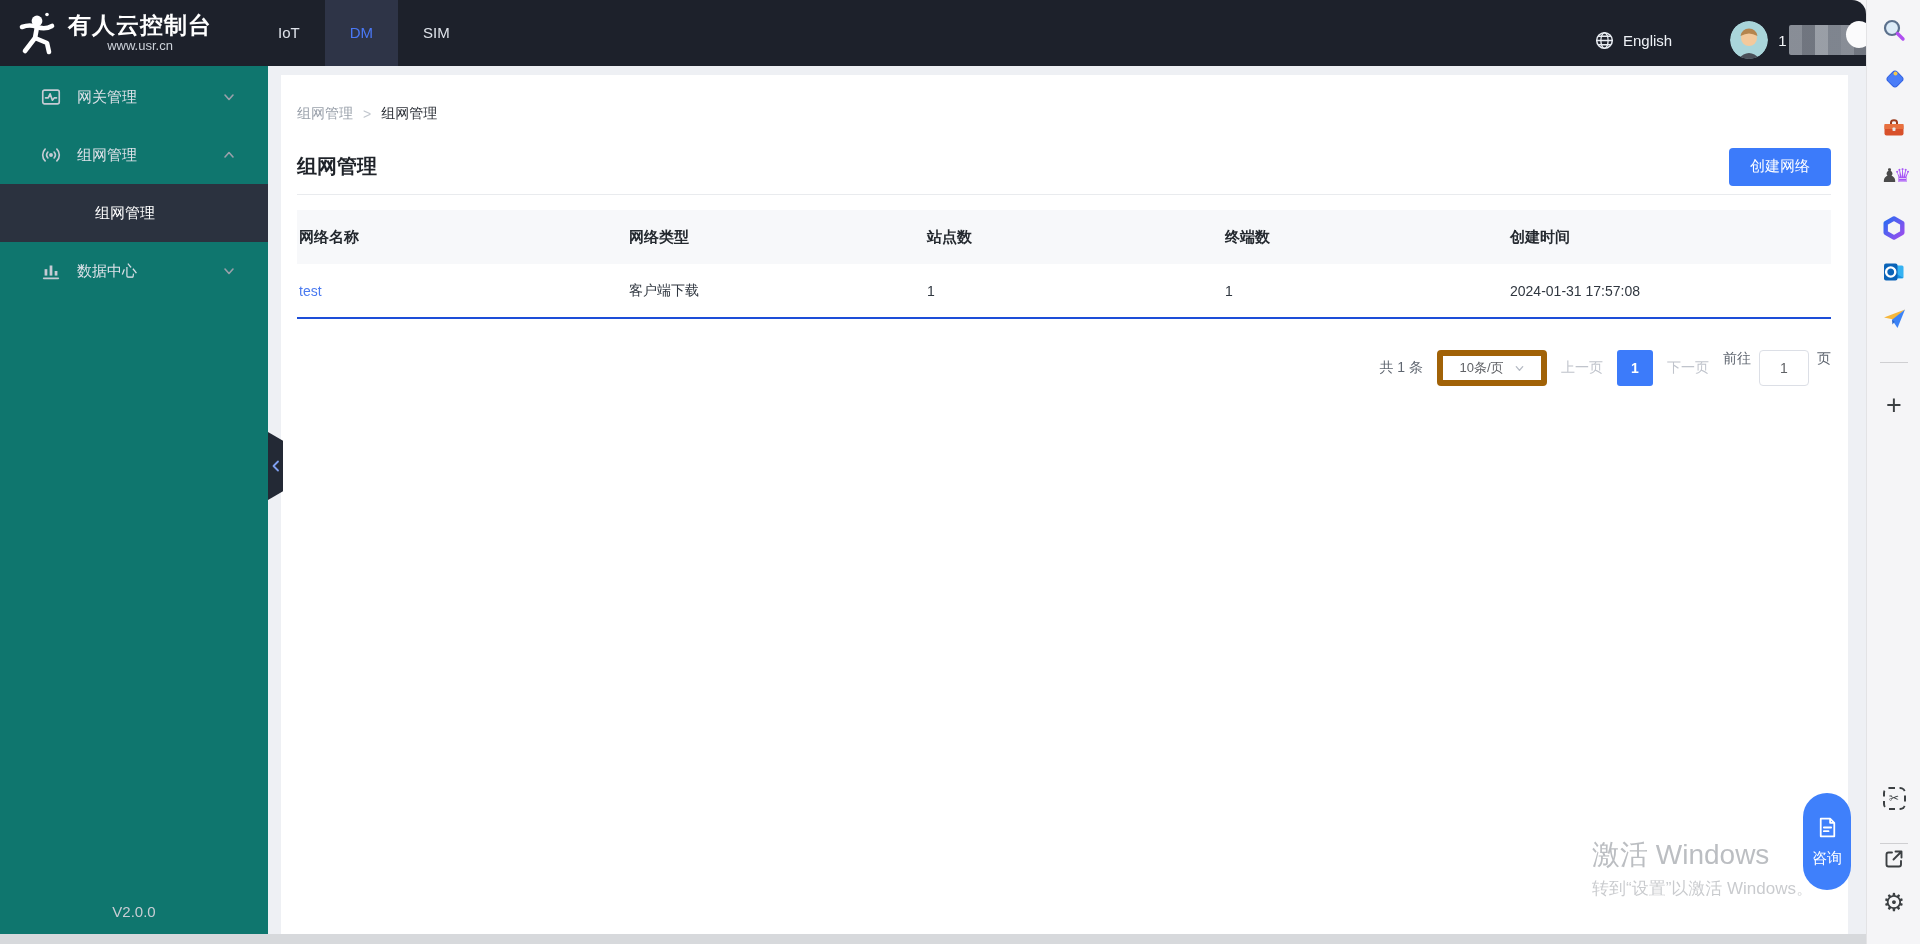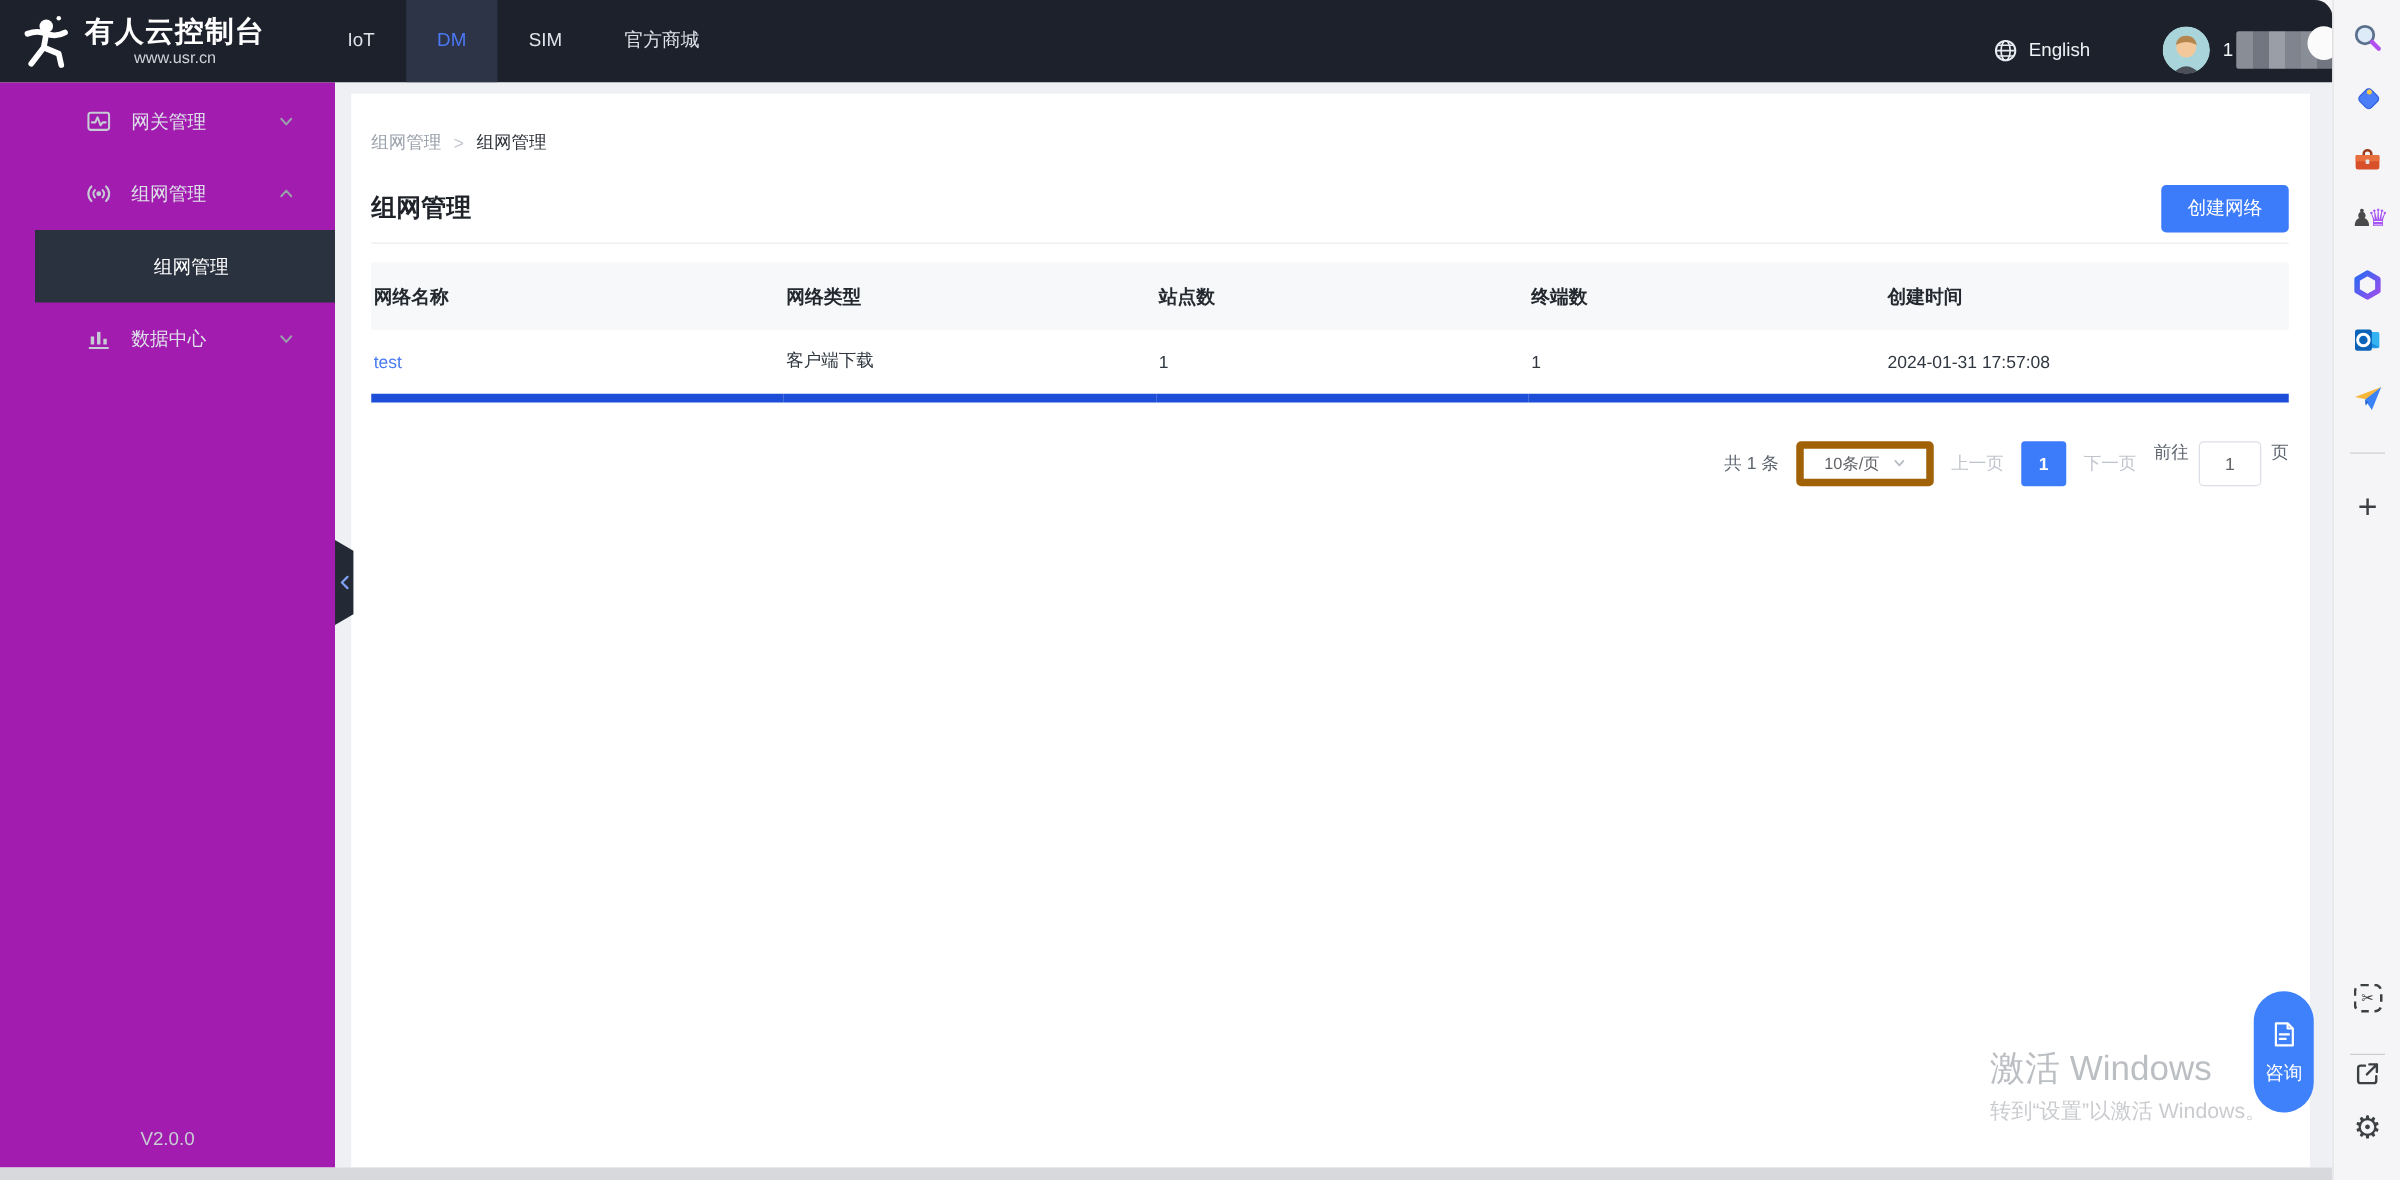--- a/index.html
+++ b/index.html
@@ -23,21 +23,21 @@
   .globe { width:19px; height:19px; margin-right:9px; }
   .lang { color:#eef1f6; font-size:15px; }
   .avatar { width:38px; height:38px; border-radius:50%; margin-left:58px; overflow:hidden; flex:none; }
   .uname { color:#f2f4f8; font-size:15px; margin-left:10px; }
   .censor { width:104px; height:30px; margin-left:2px; border-radius:2px;
             background:repeating-linear-gradient(90deg,#8e939c 0 13px,#757a84 13px 26px,#a0a5ad 26px 39px,#848a94 39px 52px); opacity:.95; }
   .censor-dot { position:absolute; left:1846px; top:21px; width:26px; height:27px; border-radius:50%; background:#fbfbfc; }
   .censor-blob { position:absolute; left:1841px; top:70px; width:42px; height:64px; border-radius:50%; background:#f4f5f7; }
 
   
-  .sidebar { position:absolute; left:0; top:66px; width:268px; bottom:10px; background:#a21caf;padding-left:28px; }
+  .sidebar { position:absolute; left:0; top:66px; width:268px; bottom:10px; background:#0f766e; }
   .menu-item { position:relative; height:58px; display:flex; align-items:center; padding-left:40px; color:#dde1e8; font-size:15px; cursor:pointer; }
   .menu-item .micon { width:22px; height:22px; margin-right:15px; flex:none; }
   .menu-item .chev { position:absolute; right:32px; width:14px; height:14px; }
   .menu-item.first { margin-top:2px; }
   .submenu-item { height:58px; display:flex; align-items:center; padding-left:95px; font-size:15px; color:#ffffff; background:#2b323f; cursor:pointer; }
   .version { position:absolute; bottom:14px; left:0; width:100%; text-align:center; color:#c9cdd4; font-size:15px; }
   .collapse-handle { position:absolute; left:268px; top:432px; width:15px; height:68px; background:#232935;
                      clip-path:polygon(0 0,100% 13%,100% 87%,0 100%); display:flex; align-items:center; justify-content:center; cursor:pointer; z-index:5; }
 
   
@@ -53,21 +53,21 @@
   .page-title { font-size:20px; font-weight:bold; color:#1f2329; }
   .actions { display:flex; align-items:center; }
   .red-box { border:3px solid #e8171f; padding:9px 5px 9px 7px; margin-right:12px; }
   .btn-download { height:40px; padding:0 16px; background:#fff; border:1px solid #d8dce3; border-radius:4px;
                   display:flex; align-items:center; gap:8px; font-size:16px; color:#596066; cursor:pointer; }
   .btn-create { height:38px; padding:0 21px; background:#3c7bfa; border:none; border-radius:4px; color:#fff; font-size:15px; cursor:pointer; }
 
   table.grid { margin-top:15px; width:100%; border-collapse:collapse; table-layout:fixed; }
   .grid thead tr { height:54px; background:#f7f8fa; }
   .grid th { font-size:15px; font-weight:bold; color:#24292f; text-align:left; padding:0 0 0 2px; }
-  .grid tbody tr { height:54px; border-bottom:7px solid #1d4ed8; }
+  .grid tbody tr { height:54px; border-bottom:2px solid #1d4ed8; }
   .grid td { font-size:14px; color:#303740; padding-left:2px; }
   .link { color:#4a7af0; cursor:pointer; }
 
   .pagination { margin-top:31px; display:flex; justify-content:flex-end; align-items:center; gap:14px; font-size:14px; color:#5f6670; }
   .pg-select { width:110px; height:36px; border:6px solid #a16207; border-radius:4px; display:flex; align-items:center; justify-content:center; gap:10px; color:#606266; font-size:13px; cursor:pointer; background:#fff; }
   .pg-btn { color:#c0c4cc; cursor:default; }
   .pg-page { width:36px; height:36px; background:#3c7bfa; color:#fff; border-radius:3px; display:flex; align-items:center; justify-content:center; font-weight:bold; cursor:pointer; }
   .pg-goto input { width:50px; height:36px; border:1px solid #dcdfe6; border-radius:4px; text-align:center; font-size:14px; color:#606266; outline:none; }
   .pg-goto { display:flex; align-items:flex-start; gap:8px; }
 
@@ -108,21 +108,20 @@
         <div class="logo-text">
           <div class="logo-title">有人云控制台</div>
           <div class="logo-sub">www.usr.cn</div>
         </div>
       </div>
 
       <div class="nav-tabs">
         <div class="nav-tab">IoT</div>
         <div class="nav-tab active">DM</div>
         <div class="nav-tab">SIM</div>
-        <div class="nav-tab">官方商城</div>
       </div>
 
       <div class="header-right">
         <svg class="globe" viewBox="0 0 20 20">
           <circle cx="10" cy="10" r="8.2" fill="none" stroke="#e8ecf2" stroke-width="1.6"></circle>
           <ellipse cx="10" cy="10" rx="3.8" ry="8.2" fill="none" stroke="#e8ecf2" stroke-width="1.4"></ellipse>
           <path d="M2 10 H18 M3.2 5.5 H16.8 M3.2 14.5 H16.8" stroke="#e8ecf2" stroke-width="1.4" fill="none"></path>
         </svg>
         <span class="lang">English</span>
         <span class="avatar">

